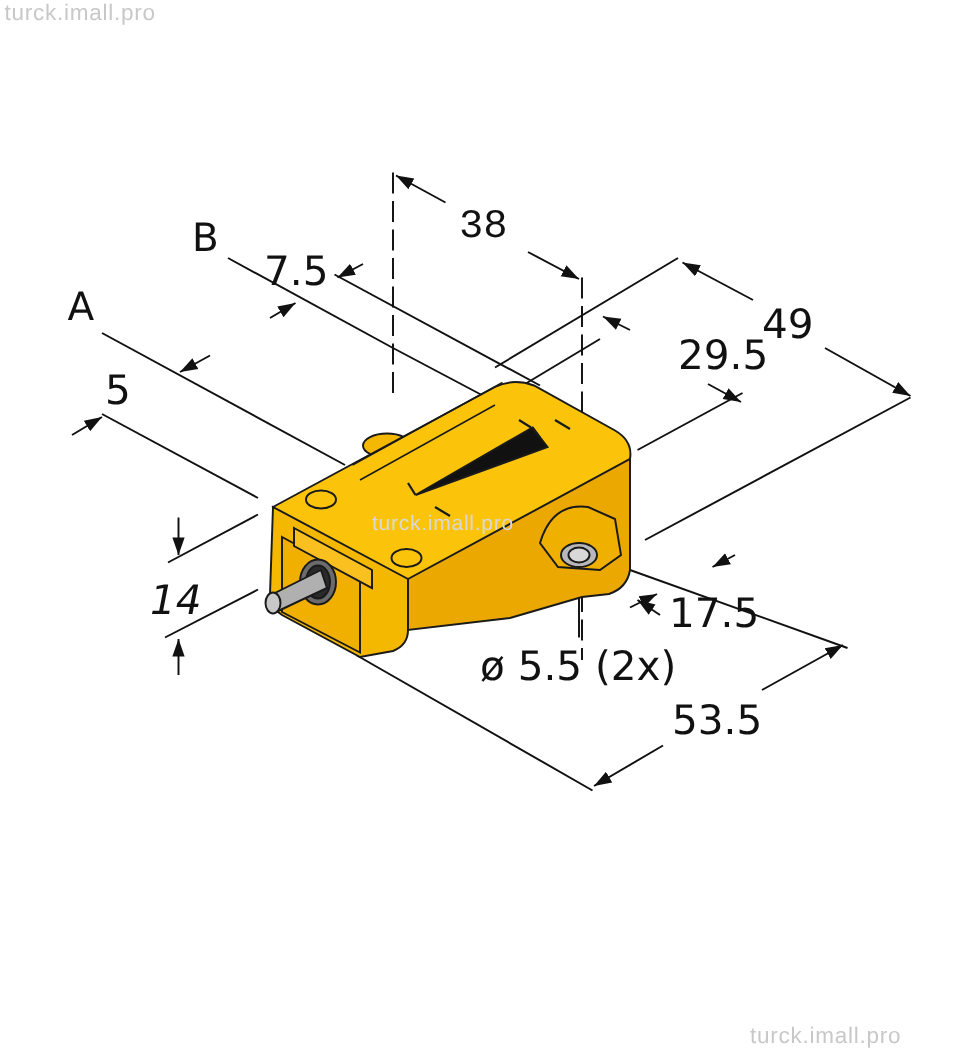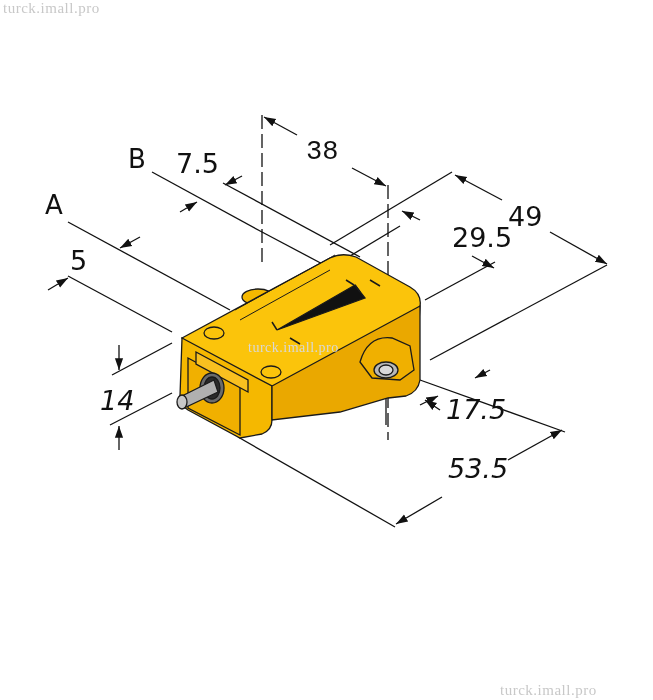--- a/index.html
+++ b/index.html
@@ -1,18 +1,18 @@
 <!DOCTYPE html>
 <html><head>
   <meta charset="utf-8">
   <style>
     html, body { margin: 0; padding: 0; background: #ffffff; }
     body { width: 653px; height: 700px; position: relative; overflow: hidden; }
     .canvas { position: absolute; left: 0; top: 0; width: 653px; height: 700px; }
-    .wm { position: absolute; font-family: Liberation Serif, serif; font-size: 15px; color: #c8c8c8; letter-spacing: 0.5px; }
+    .wm { position: absolute; font-family: Liberation Sans, sans-serif; font-size: 15px; color: #c8c8c8; letter-spacing: 0.5px; }
     .wm-top { left: 3px; top: 0px; }
     .wm-bottom { left: 500px; top: 682px; }
     .wm-mid { left: 248px; top: 340px; color: #d8d8d8; font-size: 14px; }
     .dim { position: absolute; font-family: "DejaVu Sans", sans-serif; font-size: 27px; color: #111; line-height: 1; }
     .lbl { position: absolute; font-family: "DejaVu Sans", sans-serif; font-size: 26px; color: #111; line-height: 1; }
   </style>
 </head>
 <body>
 
 <div class="canvas">
@@ -101,25 +101,26 @@
       <line x1="355" y1="285" x2="360" y2="292" stroke-width="1.5"></line>
       <path d="M235,310 L335,255 M240,320 L330,270" fill="none" stroke-width="1"></path>
       <path d="M290,338 L300,344 M346,280 L354,285 M370,280 L380,286" fill="none" stroke-width="1.5"></path>
     </g>
   </svg>
 
   
   <div class="lbl" style="left:128px; top:146px;">B</div>
   <div class="lbl" style="left:45px; top:192px;">A</div>
   <div class="dim" style="left:306px; top:139px;font-family:Liberation Mono, monospace;">38</div>
-  <div class="dim" style="left:176px; top:150px;">7.5</div>
+  <div class="dim" style="left:176px; top:168px;">7.5</div>
   <div class="dim" style="left:508px; top:203px;text-align:right;">49</div>
   <div class="dim" style="left:424px; top:224px;margin-left:28px;">29.5</div>
   <div class="dim" style="left:70px; top:247px;">5</div>
   <div class="dim" style="left:100px; top:387px;font-style:italic;">14</div>
-  <div class="dim" style="left:446px; top:396px;font-style:italic;">17.5</div>
-  <div class="dim" style="left:448px; top:455px;font-style:italic;">53.5</div>
+  <div class="dim" style="left:446px; top:396px;">17.5</div>
+  <div class="dim" style="left:320px; top:431px;">ø 5.5 (2x)</div>
+  <div class="dim" style="left:448px; top:467px;">53.5</div>
 
   
   <div class="wm wm-top">turck.imall.pro</div>
   <div class="wm wm-mid">turck.imall.pro</div>
   <div class="wm wm-bottom">turck.imall.pro</div>
 </div>
 
 </body></html>

